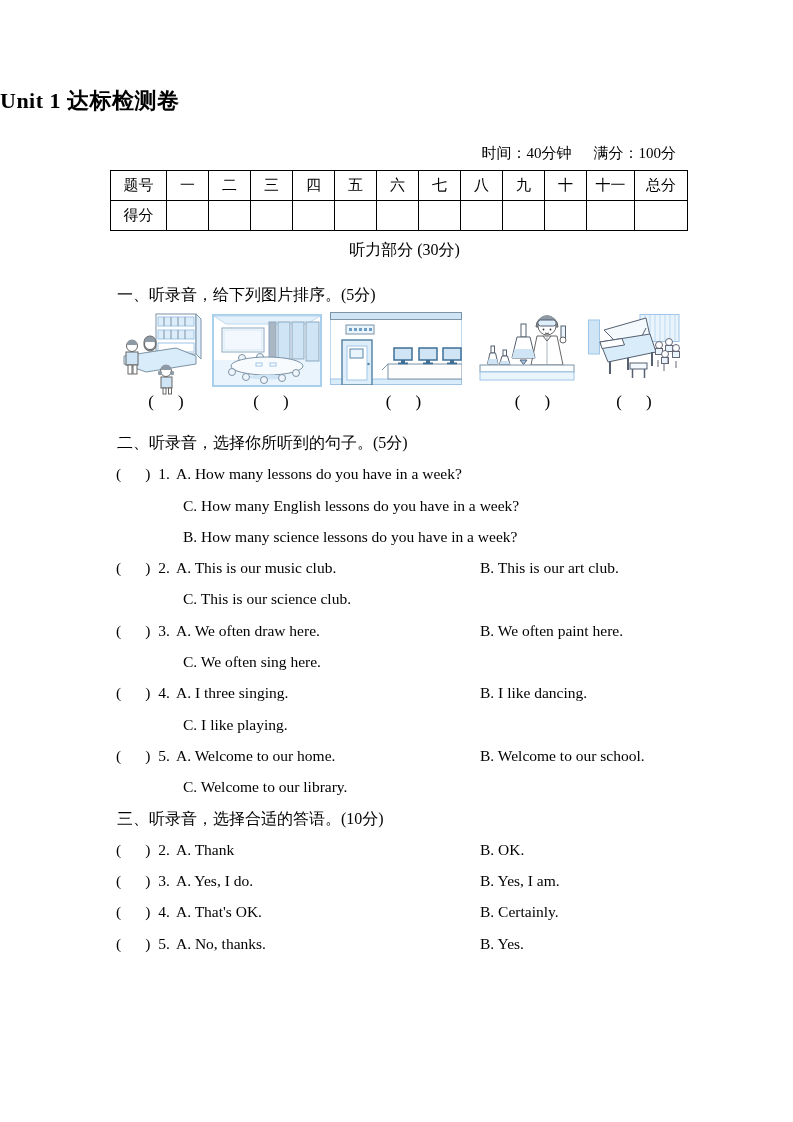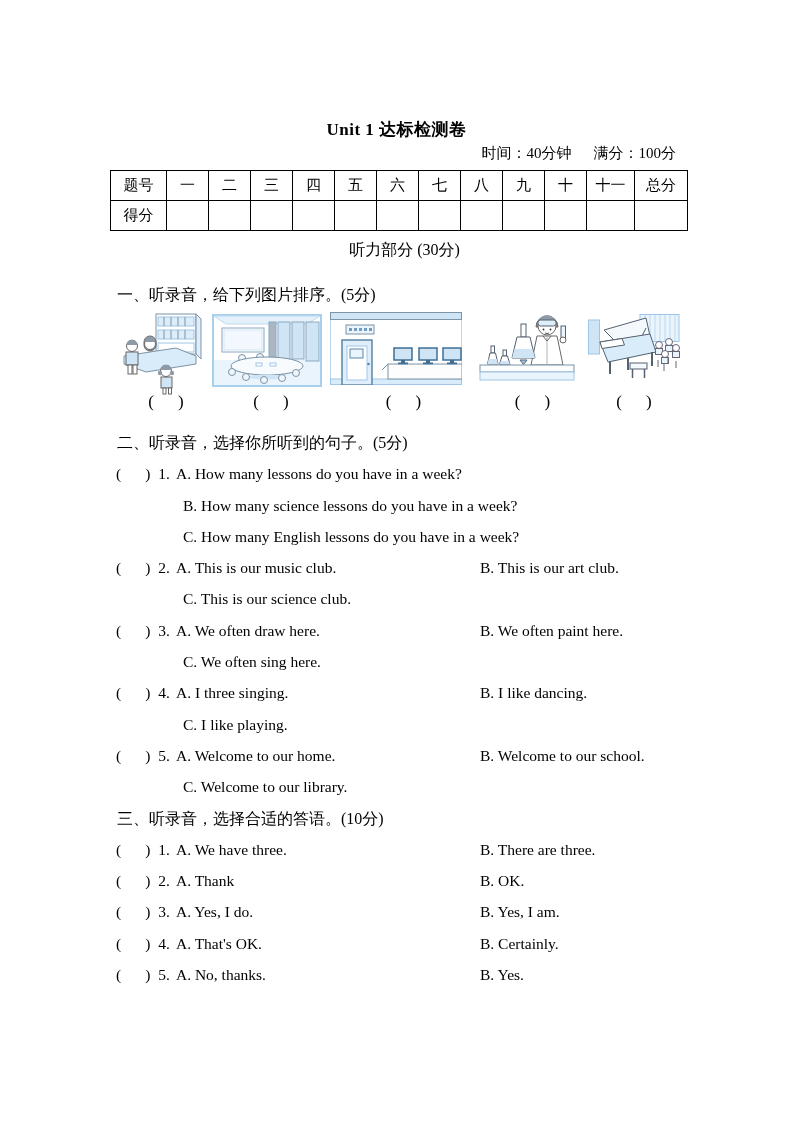--- a/index.html
+++ b/index.html
@@ -3,22 +3,22 @@
 <meta charset="utf-8">
 <style>
   * { margin:0; padding:0; box-sizing:border-box; }
   html,body { background:#ffffff; }
   .page {
     position:relative; width:793px; height:1122px; background:#ffffff;
     font-family:"Liberation Serif","DejaVu Serif",serif; color:#000;
     overflow:hidden; margin:0 auto;
   }
   .paper-title {
-    position:absolute; top:118px; left:0; width:100%;
-    text-align:center; font-size:17px; font-weight:bold; letter-spacing:0.5px;
+    position:absolute; top:86px; left:0; width:100%;
+    text-align:left; font-size:22px; font-weight:bold; letter-spacing:0.5px;
   }
   .info-line {
     position:absolute; top:144px; left:110px; width:566px;
     text-align:right; font-size:15px;
   }
   .info-line .gap2 { display:inline-block; width:22px; }
   table.score-table {
     position:absolute; top:170px; left:110px; width:577px;
     border-collapse:collapse; table-layout:fixed; font-size:15px;
   }
@@ -286,22 +286,22 @@
     <div class="brk-cell" style="width:92px"><span class="br"><span>(</span><span class="brgap"></span><span>)</span></span></div>
   </div>
 
   <div class="qa">
 
     <div class="line sec-heading">二、听录音，选择你所听到的句子。(5分)</div>
 
     <div class="line q">
       <span class="br"><span>(</span><span class="brgap"></span><span>)</span></span><span class="qnum">1.</span><span class="optA">A. How many lessons do you have in a week?</span>
     </div>
+    <div class="line sub">C. How many English lessons do you have in a week?</div>
     <div class="line sub">B. How many science lessons do you have in a week?</div>
-    <div class="line sub">C. How many English lessons do you have in a week?</div>
 
     <div class="line q">
       <span class="br"><span>(</span><span class="brgap"></span><span>)</span></span><span class="qnum">2.</span><span class="optA">A. This is our music club.</span>
       <span class="optB-col">B. This is our art club.</span>
     </div>
     <div class="line sub">C. This is our science club.</div>
 
     <div class="line q">
       <span class="br"><span>(</span><span class="brgap"></span><span>)</span></span><span class="qnum">3.</span><span class="optA">A. We often draw here.</span>
       <span class="optB-col">B. We often paint here.</span>
@@ -316,24 +316,20 @@
 
     <div class="line q">
       <span class="br"><span>(</span><span class="brgap"></span><span>)</span></span><span class="qnum">5.</span><span class="optA">A. Welcome to our home.</span>
       <span class="optB-col">B. Welcome to our school.</span>
     </div>
     <div class="line sub">C. Welcome to our library.</div>
 
     <div class="line sec-heading">三、听录音，选择合适的答语。(10分)</div>
 
     <div class="line q">
-      <span class="br"><span>(</span><span class="brgap"></span><span>)</span></span><span class="qnum">1.</span><span class="optA">A. We have three.</span>
-      <span class="optB-col">B. There are three.</span>
-    </div>
-    <div class="line q">
       <span class="br"><span>(</span><span class="brgap"></span><span>)</span></span><span class="qnum">2.</span><span class="optA">A. Thank</span>
       <span class="optB-col">B. OK.</span>
     </div>
     <div class="line q">
       <span class="br"><span>(</span><span class="brgap"></span><span>)</span></span><span class="qnum">3.</span><span class="optA">A. Yes, I do.</span>
       <span class="optB-col">B. Yes, I am.</span>
     </div>
     <div class="line q">
       <span class="br"><span>(</span><span class="brgap"></span><span>)</span></span><span class="qnum">4.</span><span class="optA">A. That's OK.</span>
       <span class="optB-col">B. Certainly.</span>

